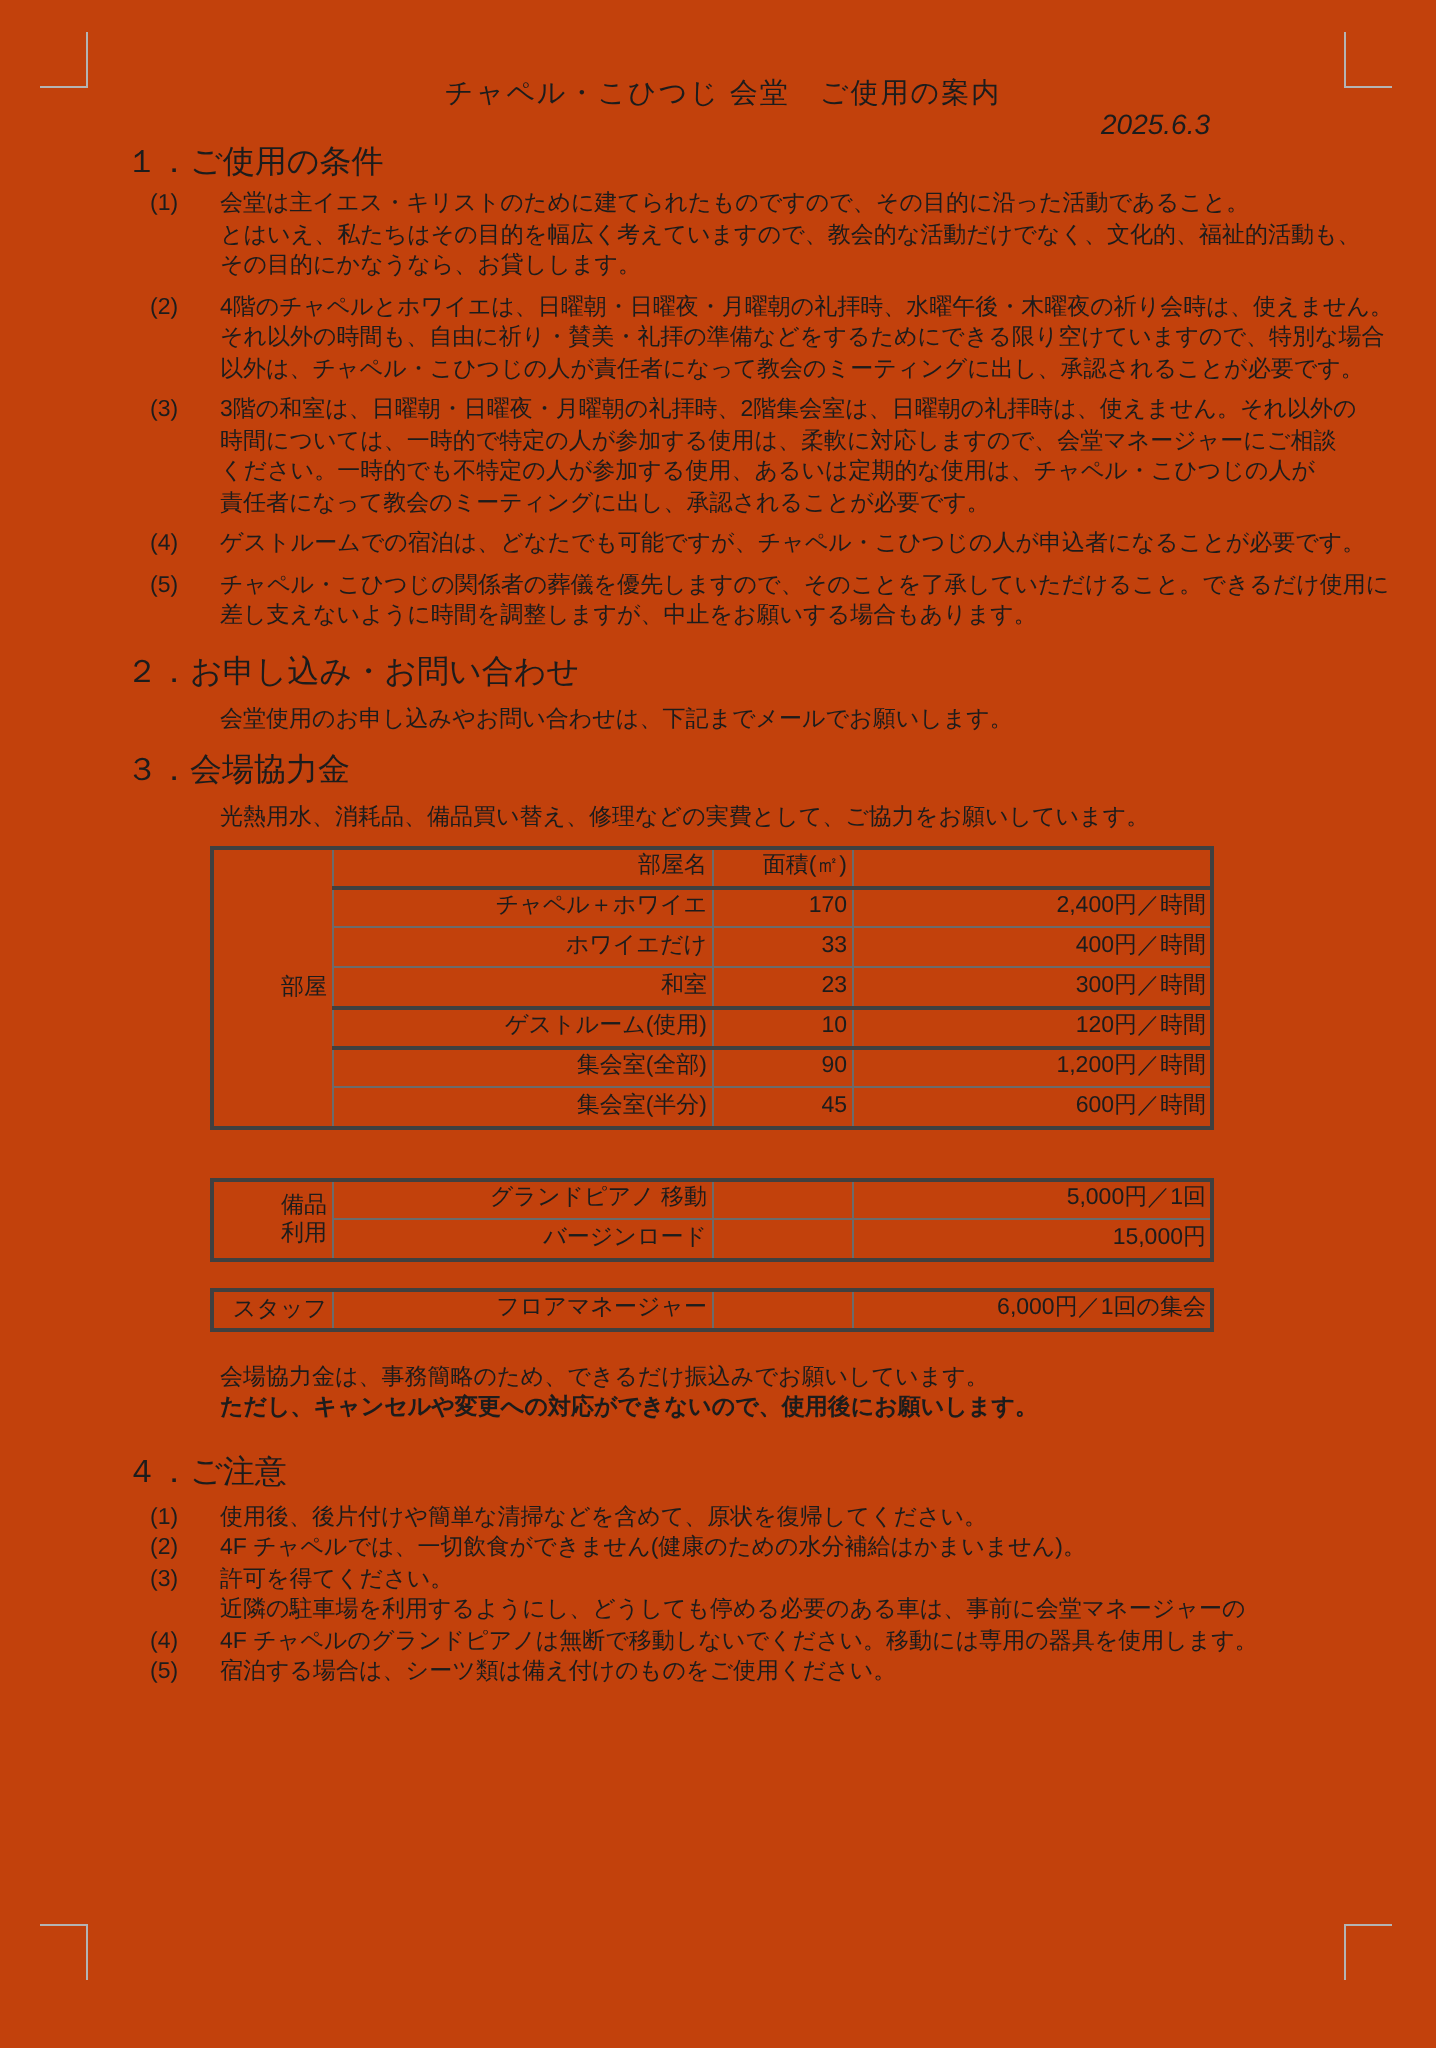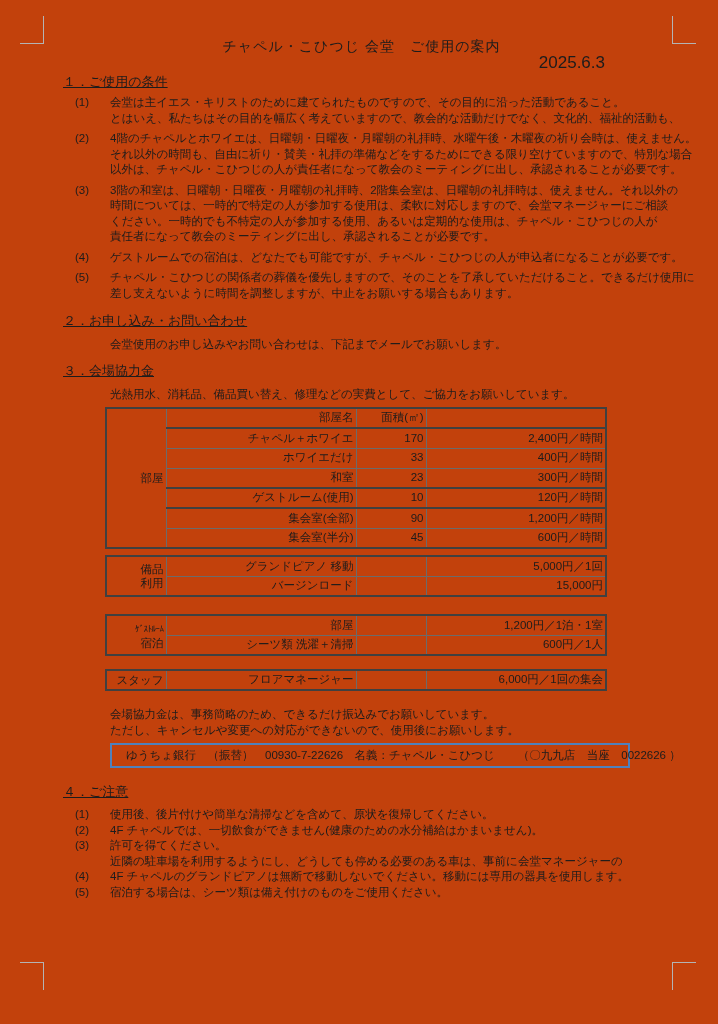--- a/index.html
+++ b/index.html
@@ -18,23 +18,23 @@
   
   .corner { position:absolute; width:24px; height:28px; }
   .corner.tl { left:20px; top:16px;  border-right:1px solid #b4b4b4; border-bottom:1px solid #b4b4b4; }
   .corner.tr { right:22px; top:16px; border-left:1px solid #b4b4b4;  border-bottom:1px solid #b4b4b4; }
   .corner.bl { left:20px; top:962px; border-right:1px solid #b4b4b4; border-top:1px solid #b4b4b4; }
   .corner.br { right:22px; top:962px;border-left:1px solid #b4b4b4;  border-top:1px solid #b4b4b4; }
 
   .content { padding:38px 58px 0 63px; }
 
   .doc-title { text-align:center; font-size:14px; line-height:17px; letter-spacing:1px; }
-  .doc-date  { text-align:right; padding-right:55px; font-size:17px; line-height:15px; }
-
-  .sec-heading { margin-top:4px; font-size:13px; line-height:16px;text-decoration:underline; }
+  .doc-date  { text-align:right; padding-right:55px; font-size:14px; line-height:15px;font-style:italic; }
+
+  .sec-heading { margin-top:4px; font-size:16px; line-height:16px; }
   .sec-heading.s2 { margin-top:12px; }
   .sec-heading.s3 { margin-top:10px; }
   .sec-heading.s4 { margin-top:16px; }
 
   .item { display:flex; margin-top:5px; margin-left:12px; }
   .item .marker { flex:none; width:35px; white-space:nowrap; }
   .item .lines  { flex:1; }
   .line { white-space:nowrap; }
 
   .note-item { margin-top:0; }
@@ -63,27 +63,27 @@
     white-space:nowrap;
   }
 
   table { border-collapse:collapse; table-layout:fixed; width:500px; margin-left:42px; }
   table { border:2px solid #404040; }
   td, th { border:1px solid #6b6b6b; font-weight:normal; font-size:11.5px;
            text-align:right; vertical-align:middle; height:20px; padding:0 2px;
            white-space:nowrap; overflow:hidden; }
   tr.sep td, tr.sep th { border-bottom:2px solid #404040; }
   .t1 { margin-top:5px; }
-  .t2 { margin-top:6px; }
+  .t2 { margin-top:24px; }
   .t3 { margin-top:17px; }
   .t4 { margin-top:13px; }
   .group-cell { line-height:14px; }
   .group-cell .small { font-size:9px; letter-spacing:-0.5px; }
   .pay { margin-top:16px; margin-left:47px; white-space:nowrap; }
-  .pay + .pay { margin-top:0; }
+  .pay + .pay { margin-top:0;font-weight:bold; }
 </style>
 </head>
 <body>
 
 <div class="page">
   <div class="corner tl"></div>
   <div class="corner tr"></div>
   <div class="corner bl"></div>
   <div class="corner br"></div>
 
@@ -92,20 +92,21 @@
     <div class="doc-title">チャペル・こひつじ 会堂　ご使用の案内</div>
     <div class="doc-date">2025.6.3</div>
 
     <div class="sec-heading">１．ご使用の条件</div>
 
     <div class="item">
       <span class="marker">(1)</span>
       <div class="lines">
         <div class="line">会堂は主イエス・キリストのために建てられたものですので、その目的に沿った活動であること。</div>
         <div class="line">とはいえ、私たちはその目的を幅広く考えていますので、教会的な活動だけでなく、文化的、福祉的活動も、</div>
+        <div class="line">その目的にかなうなら、お貸しします。</div>
       </div>
     </div>
     <div class="item">
       <span class="marker">(2)</span>
       <div class="lines">
         <div class="line">4階のチャペルとホワイエは、日曜朝・日曜夜・月曜朝の礼拝時、水曜午後・木曜夜の祈り会時は、使えません。</div>
         <div class="line">それ以外の時間も、自由に祈り・賛美・礼拝の準備などをするためにできる限り空けていますので、特別な場合</div>
         <div class="line">以外は、チャペル・こひつじの人が責任者になって教会のミーティングに出し、承認されることが必要です。</div>
       </div>
     </div>
@@ -203,44 +204,20 @@
         <td>5,000円／1回</td>
       </tr>
       <tr>
         <td>バージンロード</td>
         <td></td>
         <td>15,000円</td>
       </tr>
     </tbody>
       </table>
 
-    <table class="t3">
-      <colgroup>
-          <col style="width:60px">
-          <col style="width:190px">
-          <col style="width:70px">
-          <col style="width:180px">
-        </colgroup>
-      <tbody>
-          <tr>
-        <td rowspan="2" class="group-cell">
-          <span class="small">ｹﾞｽﾄﾙｰﾑ</span><br>
-          <span>宿泊</span>
-        </td>
-        <td>部屋</td>
-        <td></td>
-        <td>1,200円／1泊・1室</td>
-      </tr>
-      <tr>
-        <td>シーツ類 洗濯＋清掃</td>
-        <td></td>
-        <td>600円／1人</td>
-      </tr>
-    </tbody>
-      </table>
 
     <table class="t4">
       <colgroup>
           <col style="width:60px">
           <col style="width:190px">
           <col style="width:70px">
           <col style="width:180px">
         </colgroup>
       <tbody>
           <tr>
@@ -248,23 +225,20 @@
         <td>フロアマネージャー</td>
         <td></td>
         <td>6,000円／1回の集会</td>
       </tr>
     </tbody>
       </table>
 
     <div class="pay">会場協力金は、事務簡略のため、できるだけ振込みでお願いしています。</div>
     <div class="pay">ただし、キャンセルや変更への対応ができないので、使用後にお願いします。</div>
 
-    <div class="bank-box">
-      <span>ゆうちょ銀行　（振替）　00930-7-22626　名義：チャペル・こひつじ　　（〇九九店　当座　0022626 ）</span>
-    </div>
 
     <div class="sec-heading s4">４．ご注意</div>
 
     <div class="item note-item first">
       <span class="marker">(1)</span>
       <div class="lines">
         <div class="line">使用後、後片付けや簡単な清掃などを含めて、原状を復帰してください。</div>
       </div>
     </div>
     <div class="item note-item">

